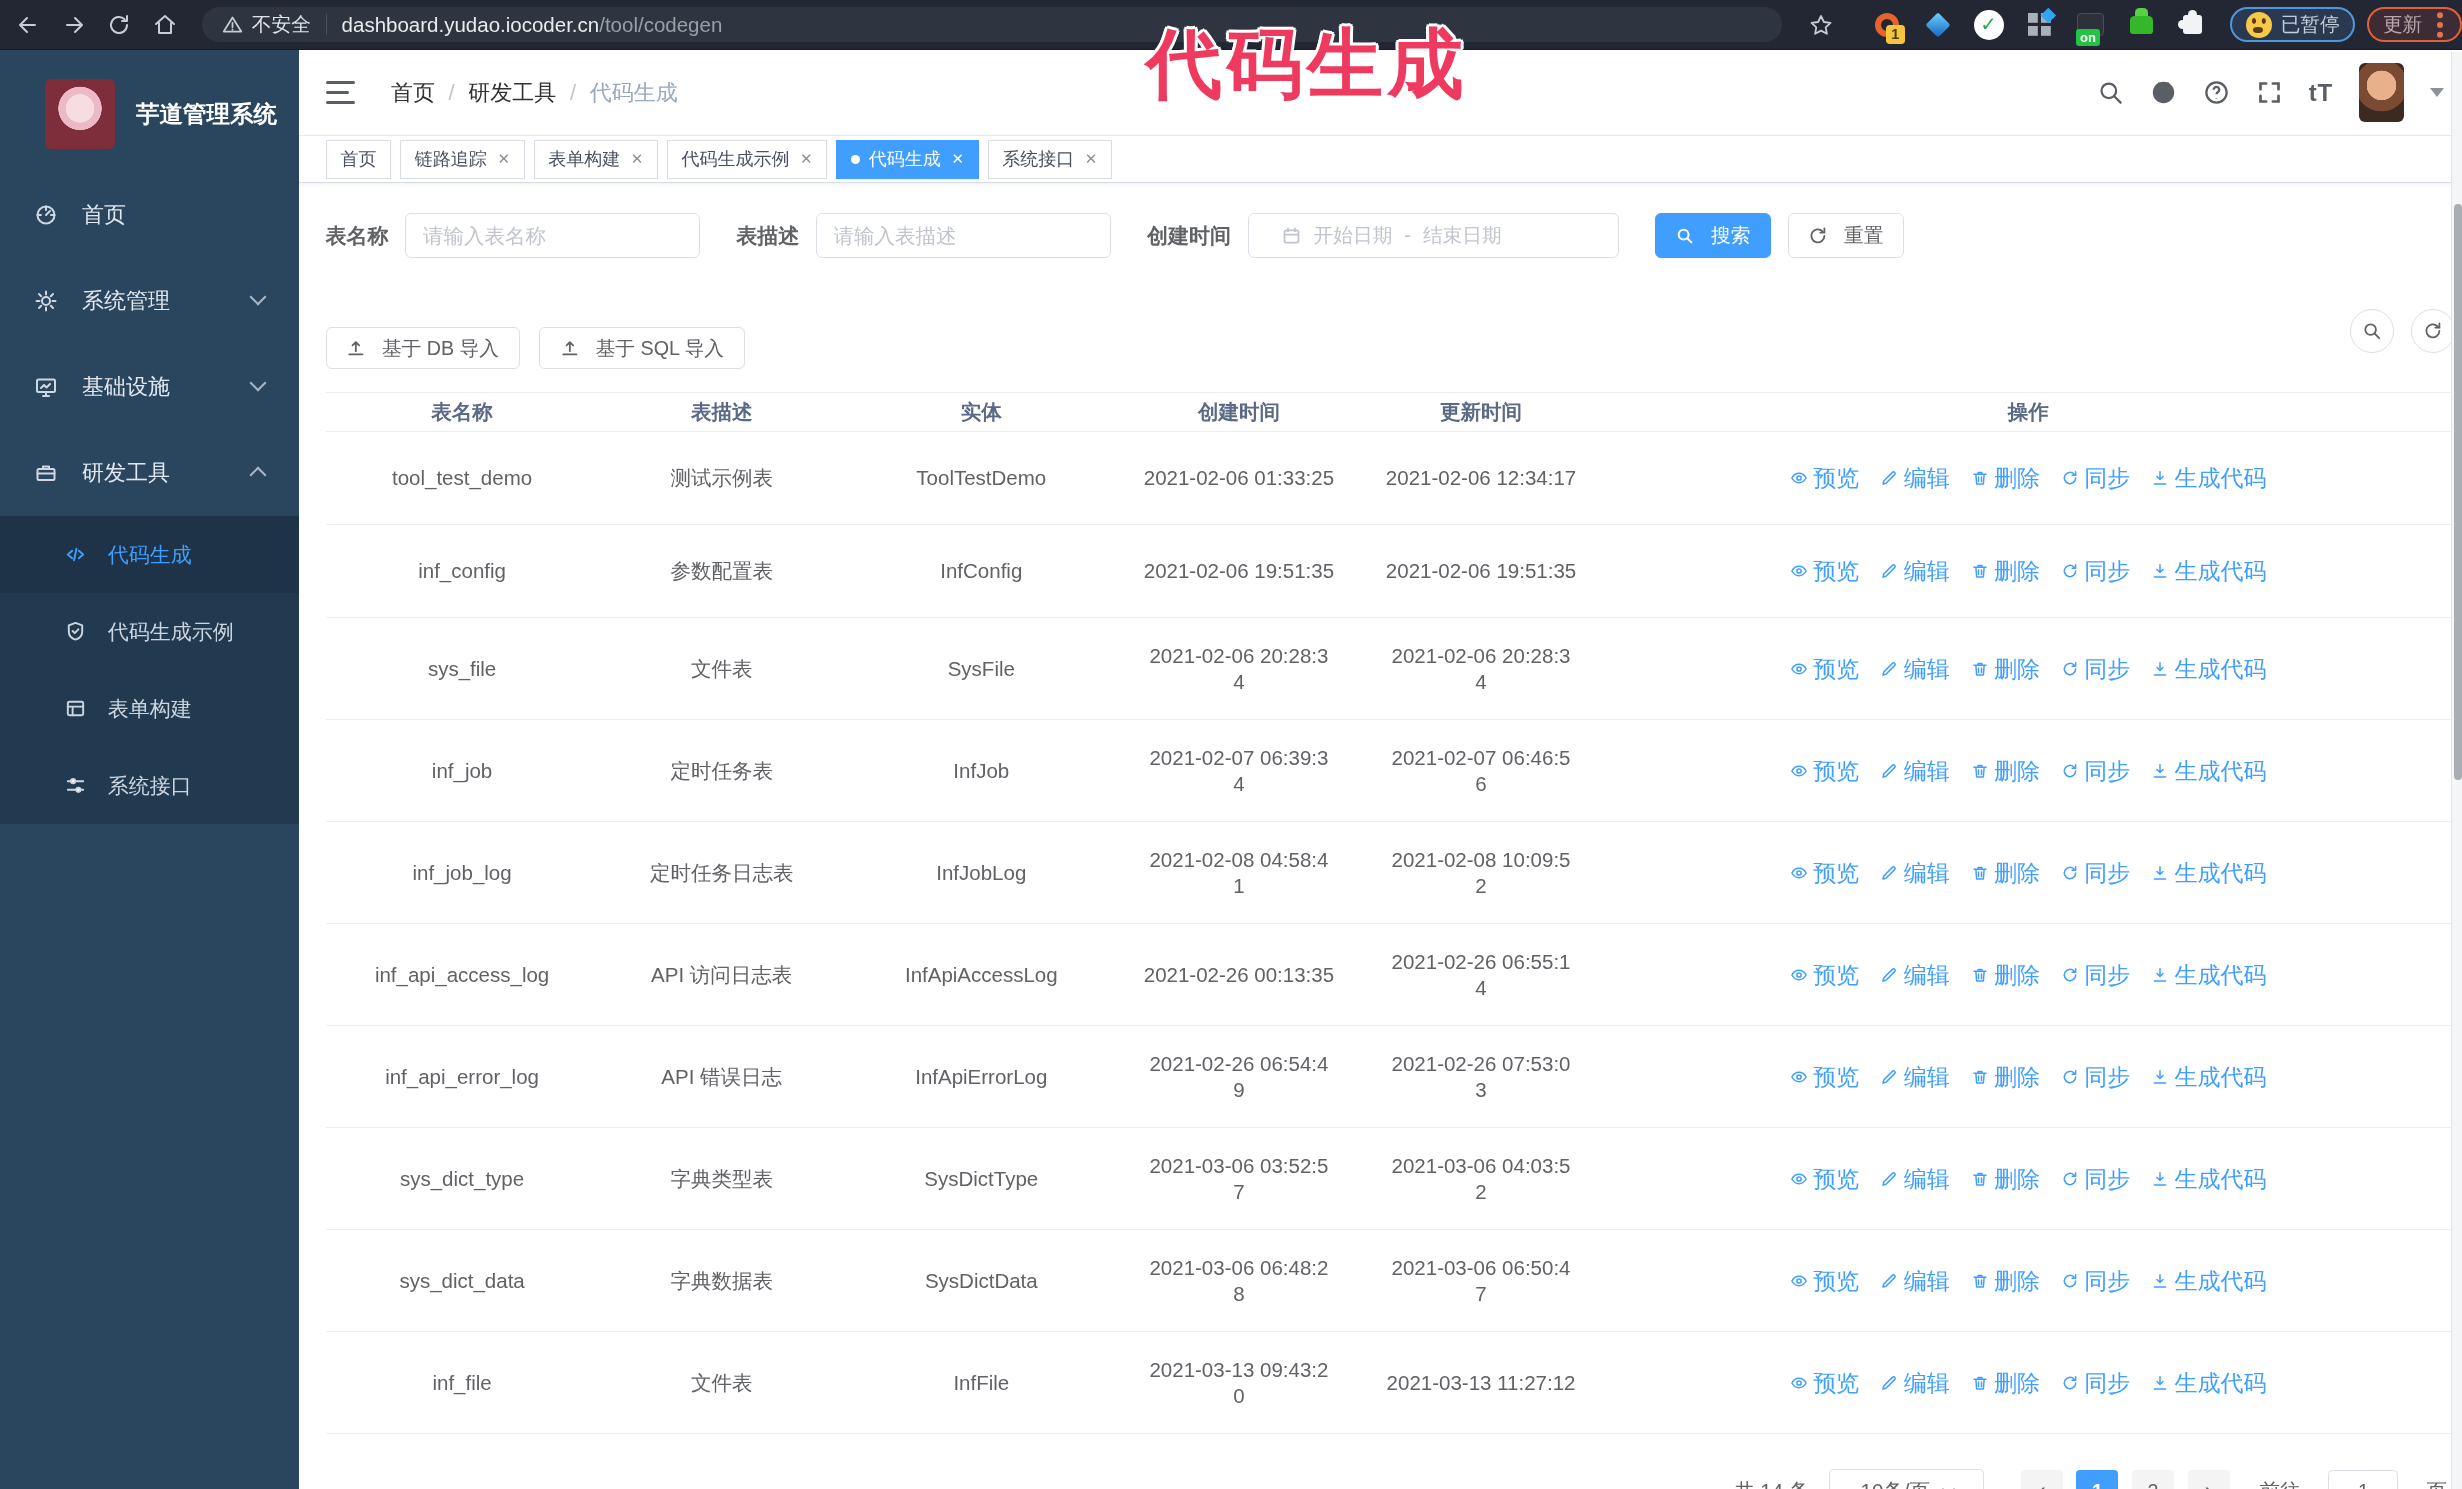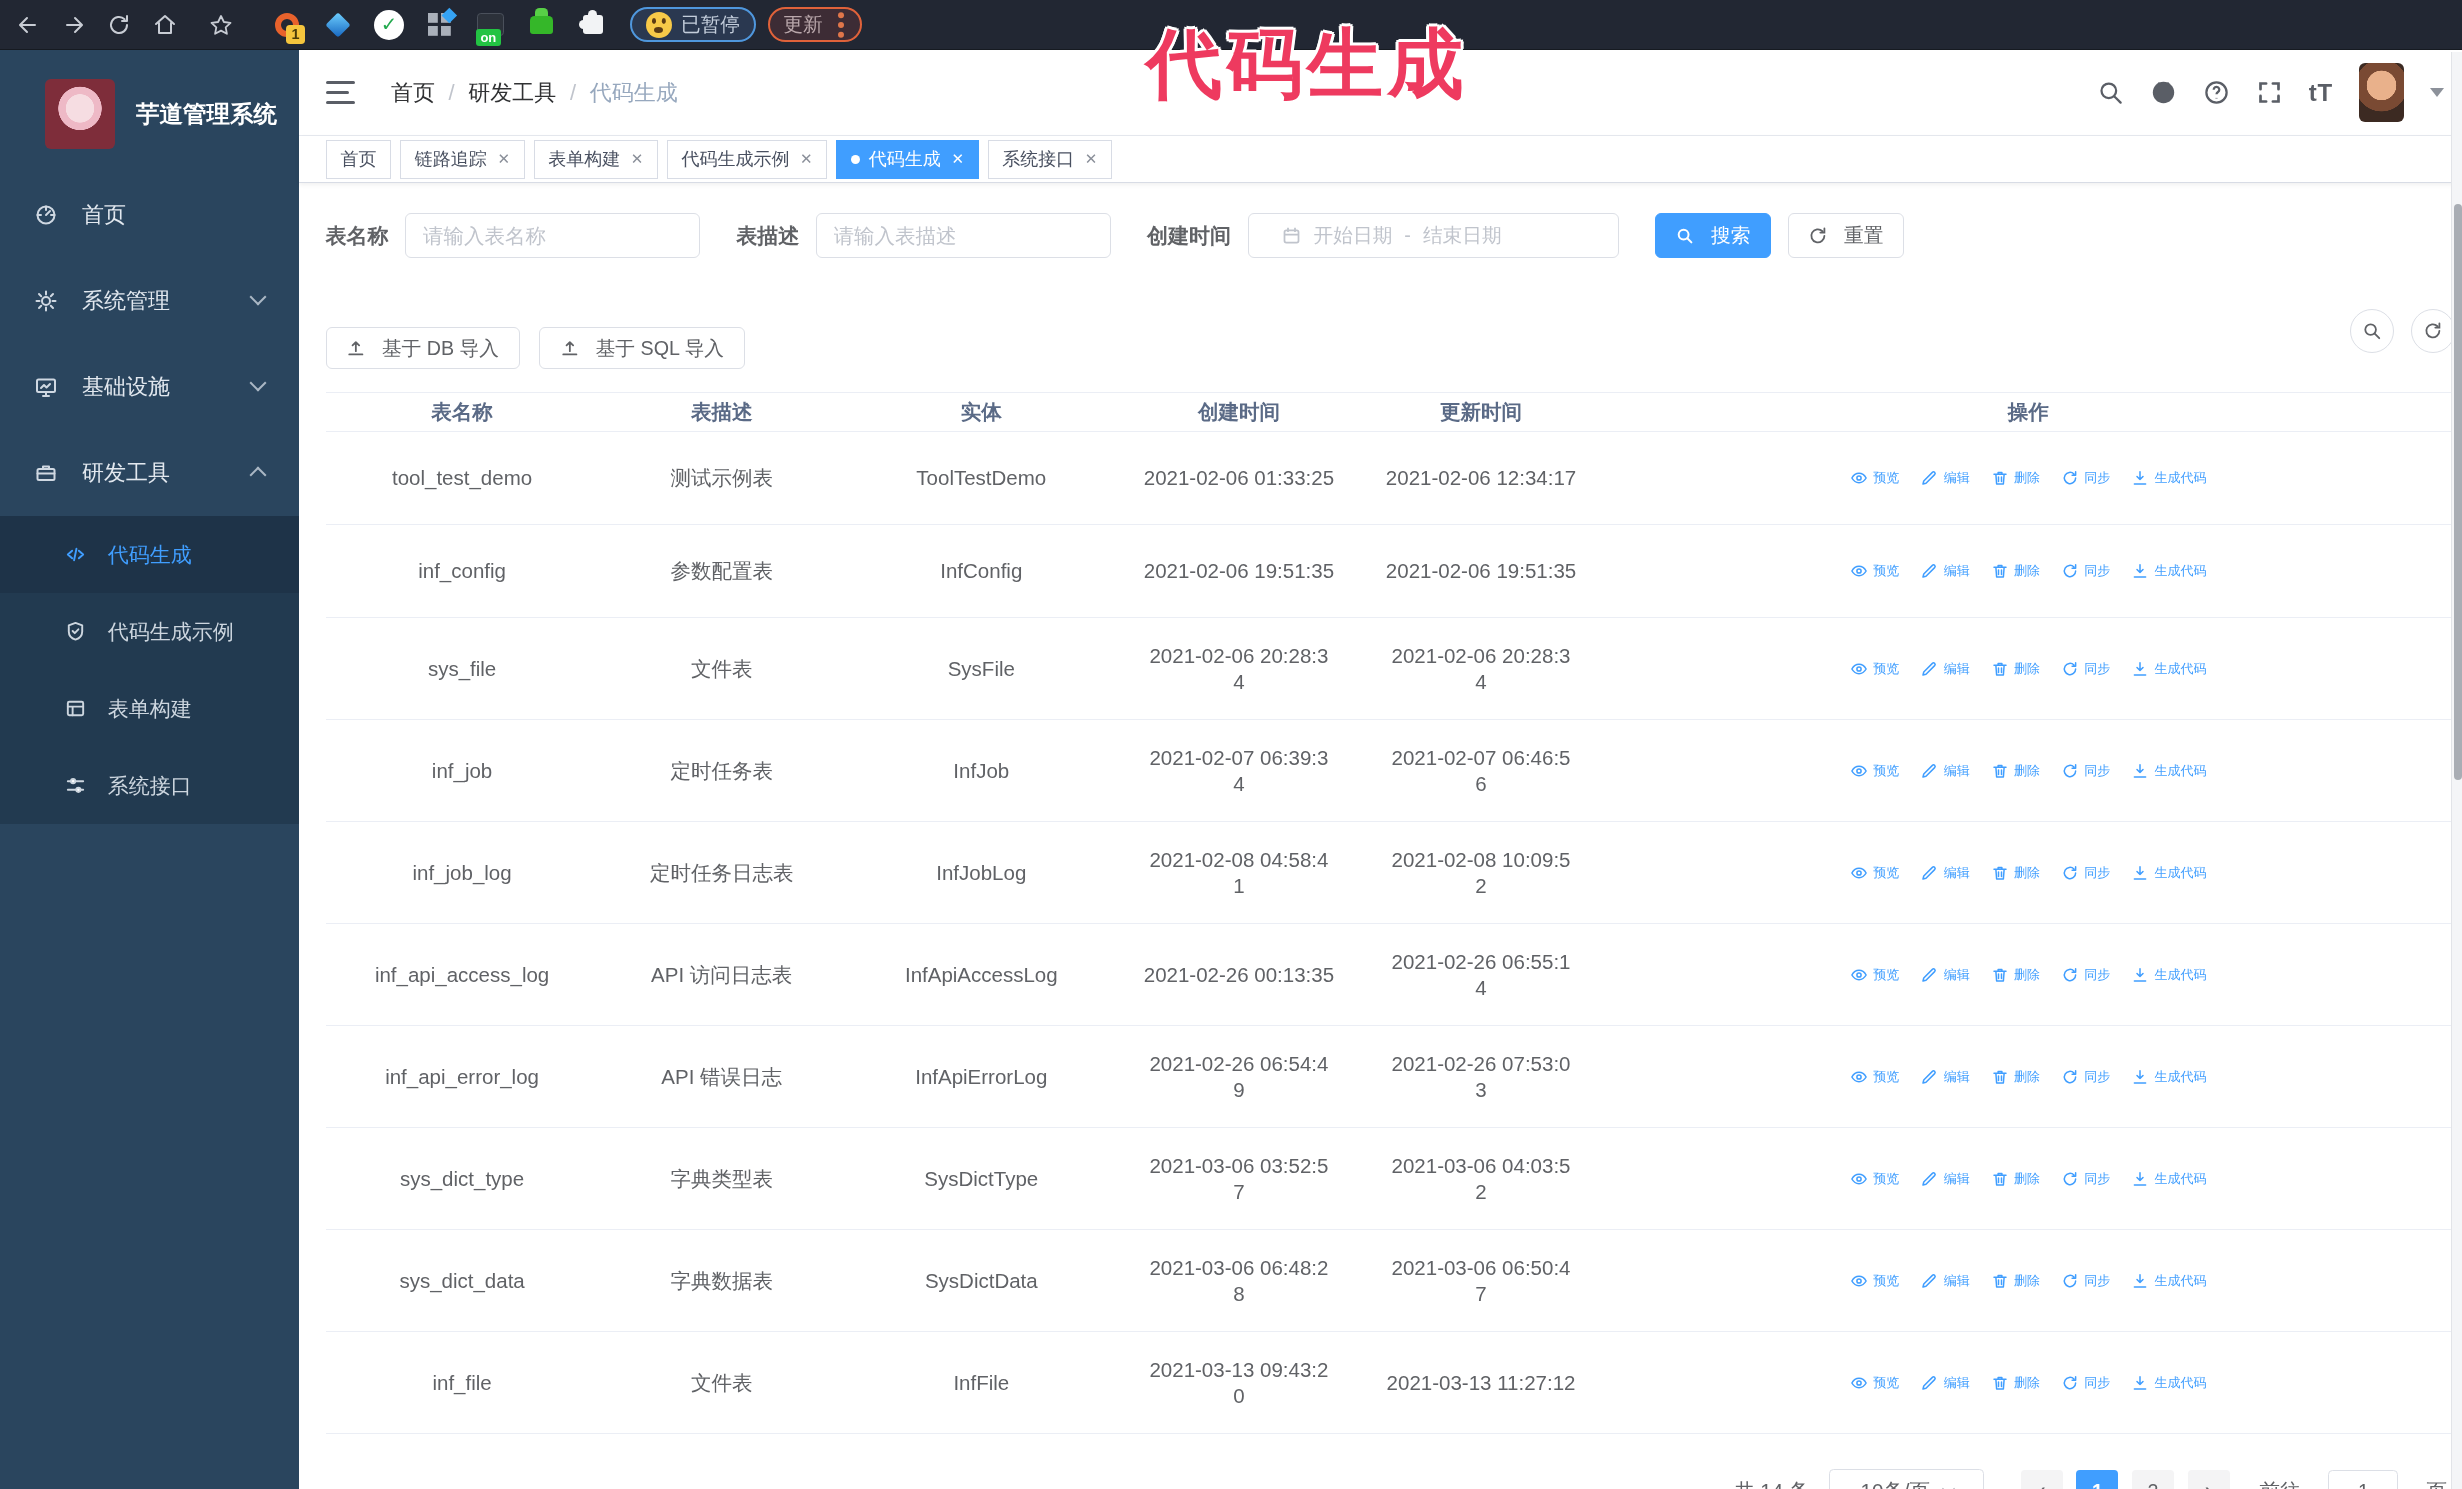--- a/index.html
+++ b/index.html
@@ -114,21 +114,21 @@
   .toolbar-row .btn { height:42px; margin-right:19.7px;margin-top:34px; }
   .spacer { flex:1; }
   .circle-btn { width:44px; height:44px; border:1.5px solid #dcdfe6; border-radius:50%; display:flex; align-items:center; justify-content:center; color:#606266; margin-left:16.7px; cursor:pointer; background:#fff; }
   .circle-btn svg { width:19.7px; height:19.7px; }
 
   
   table.grid { width:2129px; margin-top:23px; border-collapse:collapse; border-top:0.8px solid #ebeef5; }
   table.grid th { height:39px; font-size:20.5px; font-weight:bold; color:#5a6a86; border-bottom:0.8px solid #ebeef5; text-align:center; }
   table.grid td { font-size:20.5px; color:#606266; text-align:center; border-bottom:0.8px solid #ebeef5; vertical-align:middle; line-height:26px; white-space:pre-line; }
   .act-wrap { display:flex; justify-content:center; align-items:center; gap:21px; }
-  .act-link { color:#409eff; font-size:13px; display:inline-flex; align-items:center; gap:5.3px; cursor:pointer; white-space:nowrap; }
+  .act-link { color:#409eff; font-size:23px; display:inline-flex; align-items:center; gap:5.3px; cursor:pointer; white-space:nowrap; }
   .act-link svg { width:18px; height:18px; }
 
   
   .pager { margin-top:35px; display:flex; align-items:center; justify-content:flex-end; font-size:20.5px; color:#606266; padding-right:7.6px; }
   .pg-total { margin-right:19.7px; }
   .pg-select { width:155px; height:44px; border:1.5px solid #dcdfe6; border-radius:4.5px; display:flex; align-items:center; justify-content:center; gap:13.6px; color:#606266; margin-right:30px; cursor:pointer; background:#fff; }
   .pg-select .sc { width:9px; height:9px; border-right:1.5px solid #a8abb2; border-bottom:1.5px solid #a8abb2; transform:rotate(45deg); margin-top:-4.5px; }
   .pg-btn { min-width:42px; height:42px; border-radius:3.8px; background:#f4f4f5; color:#606266; display:flex; align-items:center; justify-content:center; margin:0 6.8px; font-size:19.7px; cursor:pointer; }
   .pg-btn.active { background:#409eff; color:#fff; font-weight:bold; }
   .pg-arrow { font-size:23px; }
@@ -156,20 +156,33 @@
   <span class="nav-ic">
     <svg viewBox="0 0 24 24" fill="none" stroke="currentColor" stroke-width="2" stroke-linecap="round" stroke-linejoin="round">
         <path d="M20 12a8 8 0 1 1-2.4-5.7M20 3v5h-5"></path>
       </svg>
   </span>
   <span class="nav-ic">
     <svg viewBox="0 0 24 24" fill="none" stroke="currentColor" stroke-width="2" stroke-linecap="round" stroke-linejoin="round">
         <path d="M3 11l9-8 9 8M6 10v10h12V10"></path>
       </svg>
   </span>
+  <div class="url-pill">
+    <span class="warn-ic">
+      <svg viewBox="0 0 24 24" fill="none" stroke="currentColor" stroke-width="2" stroke-linecap="round" stroke-linejoin="round">
+          <path d="M12 4L22 20H2z"></path>
+          <path d="M12 10v5"></path>
+          <path d="M12 17.5v.5"></path>
+        </svg>
+    </span>
+    <span class="sec-label">不安全</span>
+    <span class="url-sep"></span>
+    <span class="url-host">dashboard.yudao.iocoder.cn</span>
+      <span class="url-path">/tool/codegen</span>
+  </div>
   <span class="nav-ic star-ic">
     <svg viewBox="0 0 24 24" fill="none" stroke="currentColor" stroke-width="1.8" stroke-linejoin="round">
         <polygon points="12 3 14.9 9 21.5 9.8 16.7 14.3 17.9 20.8 12 17.6 6.1 20.8 7.3 14.3 2.5 9.8 9.1 9"></polygon>
       </svg>
   </span>
   <div class="ext-row">
     <span class="ext">
         <span class="ext-orange-ring"></span>
         <span class="ext-badge-num">1</span>
       </span>

